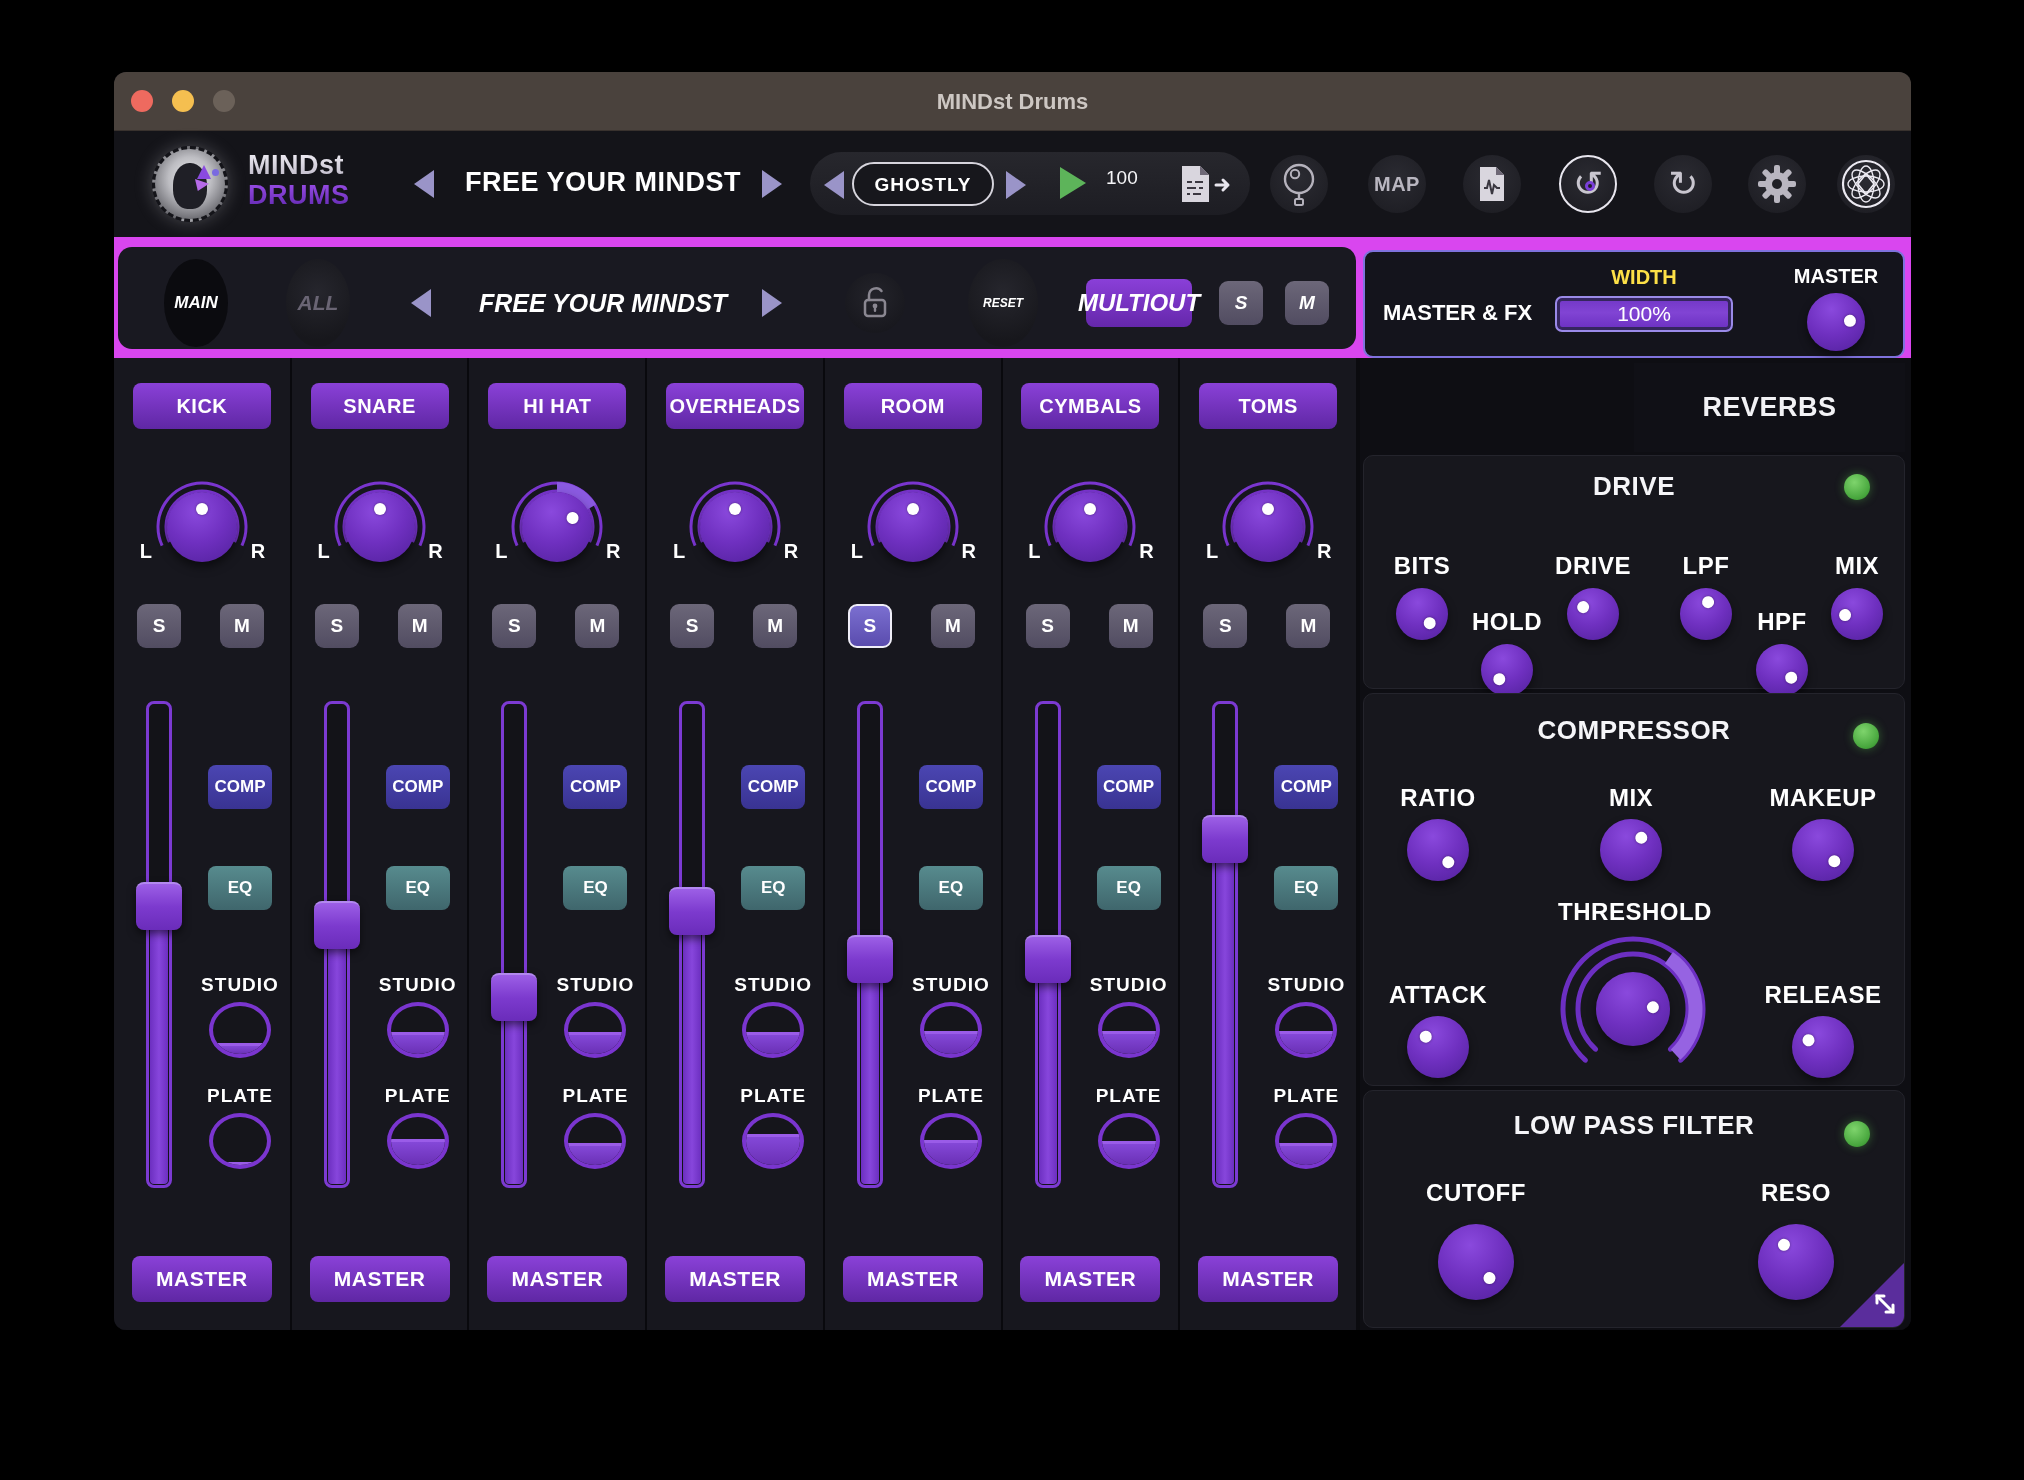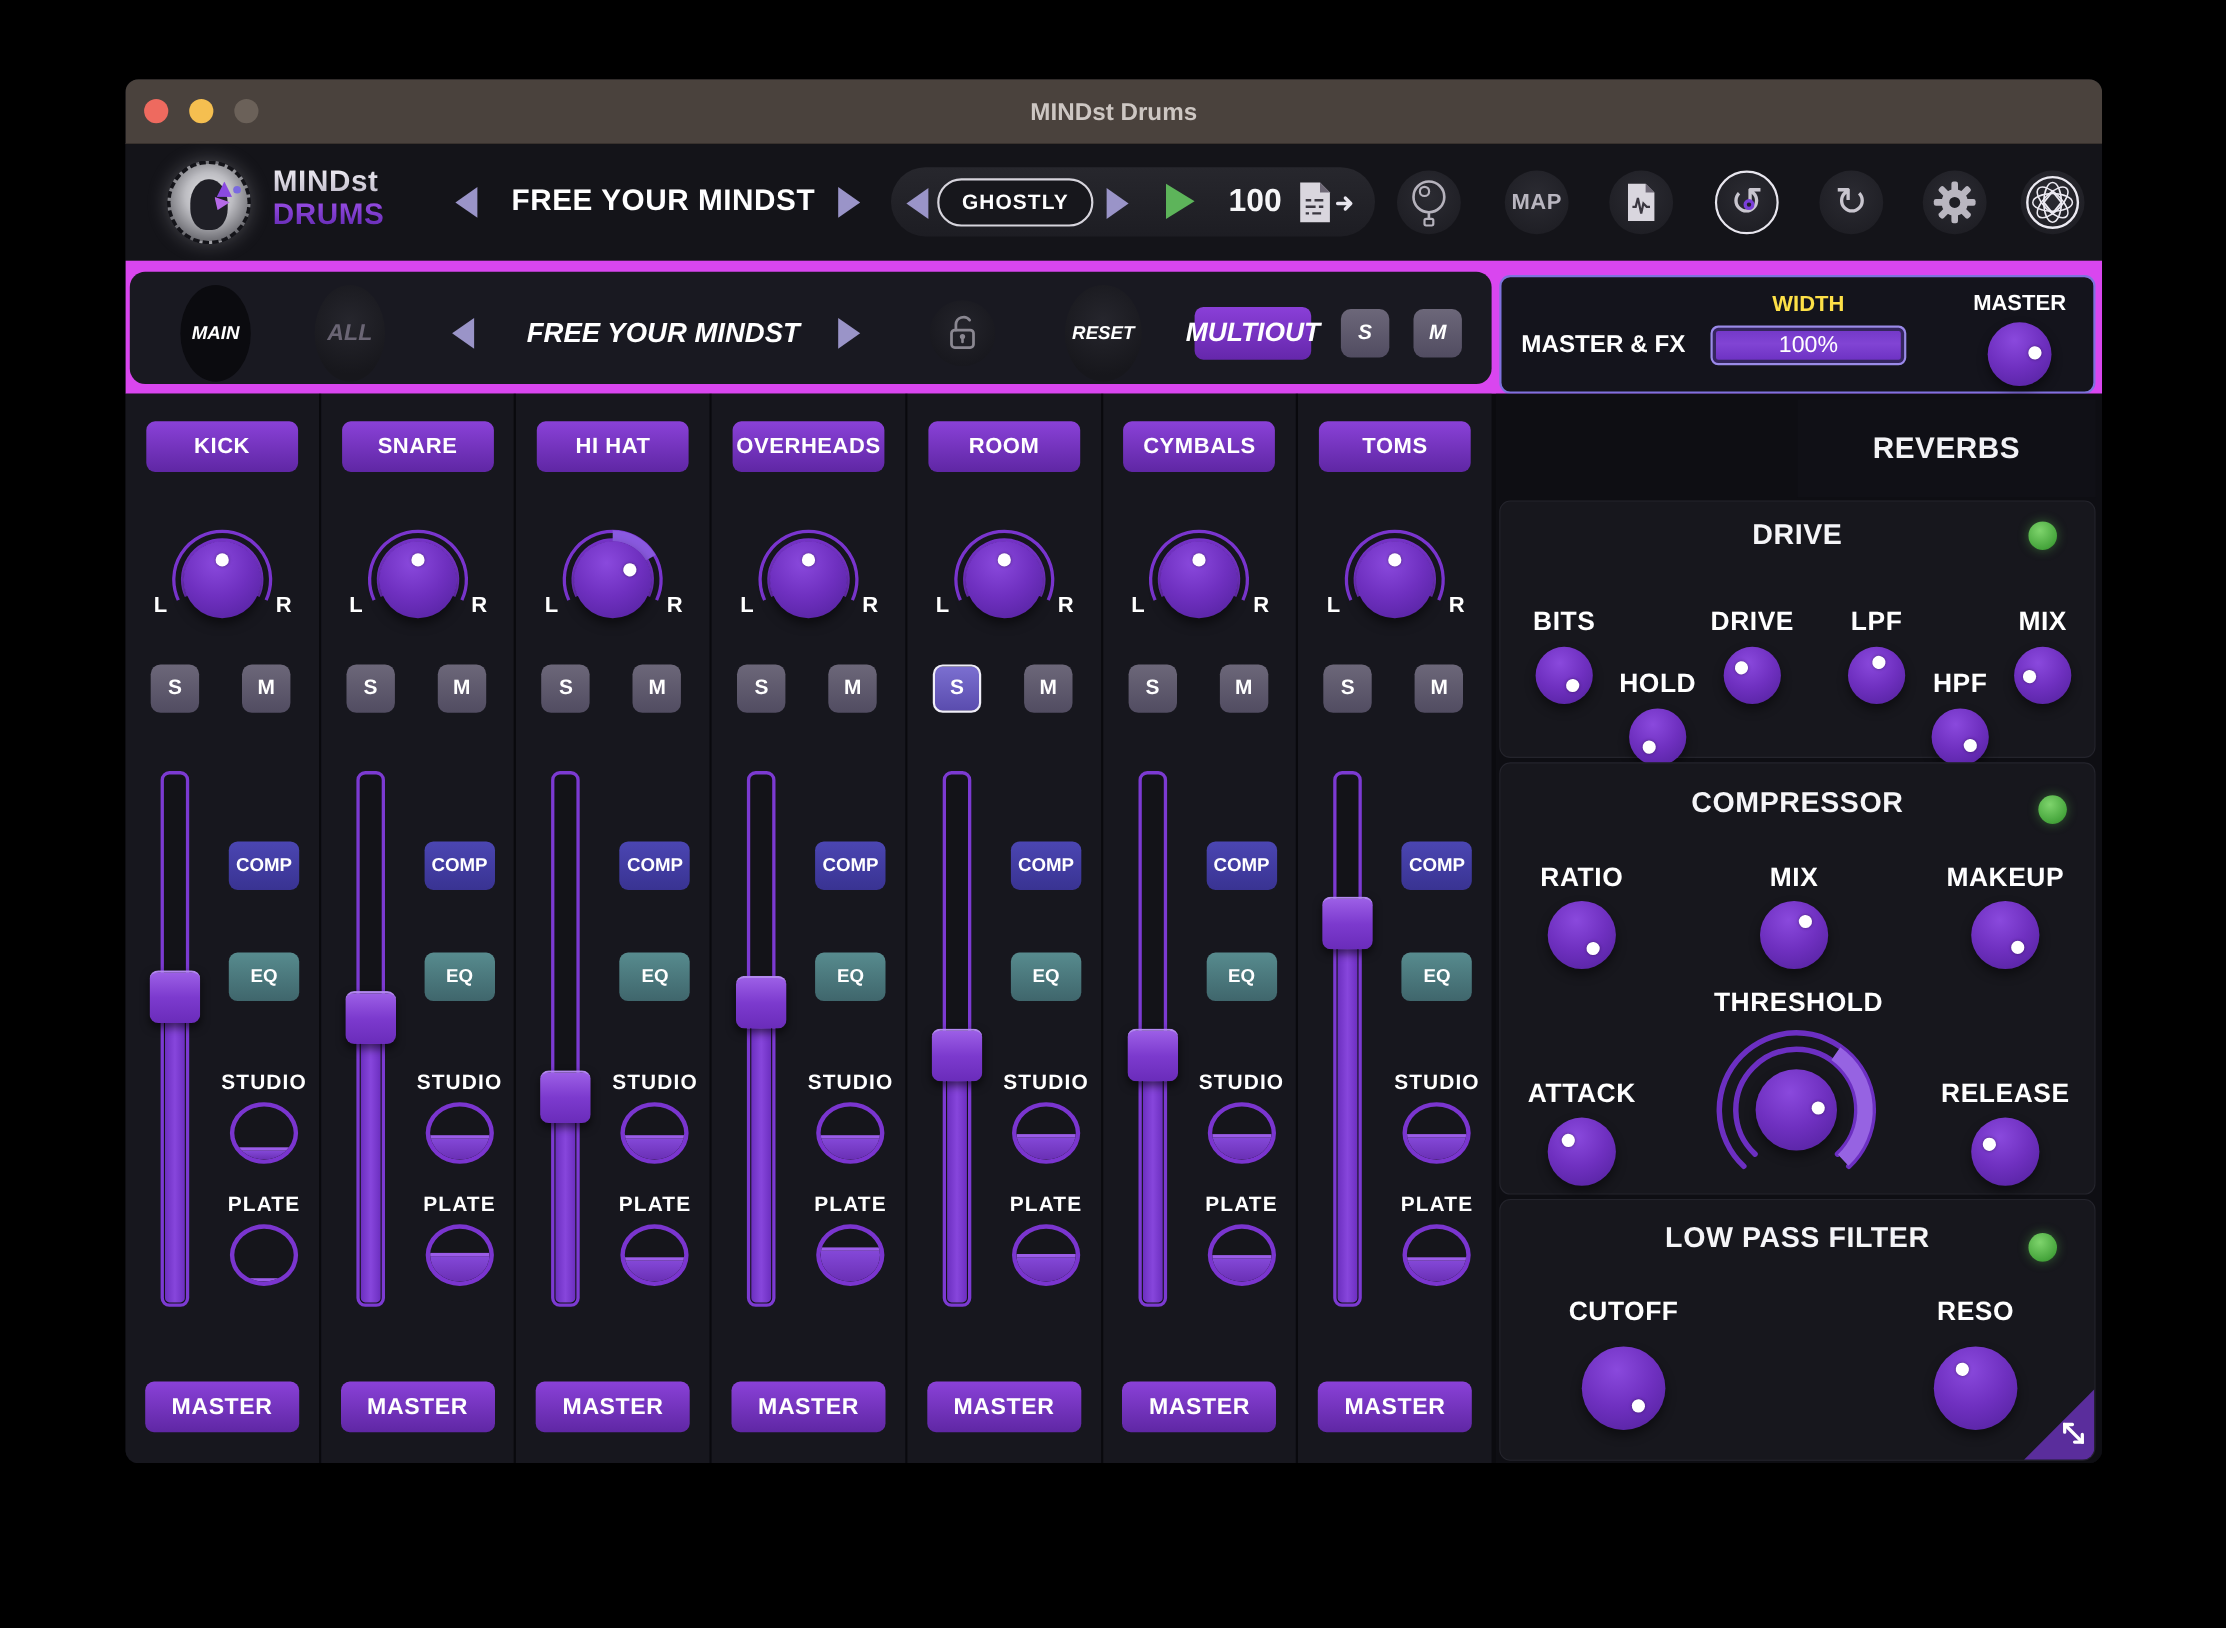--- a/index.html
+++ b/index.html
@@ -40,37 +40,37 @@
   .hdr-preset{position:absolute;left:339px;top:36px;width:300px;text-align:center;color:#fff;
     font-size:27px;font-weight:700;letter-spacing:.5px;white-space:nowrap;}
   .transport{position:absolute;left:696px;top:21px;width:440px;height:63px;border-radius:32px;
     background:linear-gradient(180deg,#27272d,#1d1d23);}
   .tp-prev{left:14px;top:19px;border-width:12px;border-right-width:17px;}
   .tp-next{left:196px;top:19px;border-width:12px;border-left-width:17px;}
   .kit-pill{position:absolute;left:42px;top:10px;width:142px;height:44px;border:2px solid #d6d4dc;border-radius:22px;
     background:#17171c;color:#fff;font-size:19px;font-weight:700;letter-spacing:1px;text-align:center;line-height:41px;cursor:pointer;}
   .play{position:absolute;left:250px;top:15px;width:0;height:0;border-top:16px solid transparent;
     border-bottom:16px solid transparent;border-left:26px solid #5db45a;cursor:pointer;}
-  .tempo{position:absolute;left:296px;top:15px;width:70px;text-align:center;color:#f5f5f7;font-size:29px;font-weight:700;}
+  .tempo{position:absolute;left:296px;top:15px;width:70px;color:#f5f5f7;font-size:19px;font-weight:400;}
   .midi-drag{position:absolute;left:366px;top:12px;cursor:grab;}
   .icon-circle{position:absolute;top:24px;width:58px;height:58px;border-radius:50%;
     background:radial-gradient(circle at 50% 40%,#2b2b32,#1f1f25 75%);display:flex;align-items:center;justify-content:center;cursor:pointer;}
   .icon-circle.ring{border:2.5px solid #e8e6ee;}
   .map-label{color:#b9b6c0;font-size:20px;font-weight:700;letter-spacing:.5px;}
   .uarrow{font-family:"DejaVu Sans",sans-serif;font-size:36px;color:#c9c6cf;line-height:1;}
   .undo-dot{position:absolute;left:24px;top:24px;width:10px;height:10px;border-radius:50%;
     background:#1f1f25;border:3px solid #7a3fd8;}
   
   .toolbar{position:absolute;left:0;top:165px;width:100%;height:121px;background:#d946ef;font-style:italic;}
   .toolbar-panel{position:absolute;left:4px;top:10px;width:1238px;height:102px;border-radius:14px;background:#191921;}
   .oval{position:absolute;border-radius:50%;background:radial-gradient(circle at 50% 38%,#26262d,#17171c 75%);
     color:#fff;font-weight:700;display:flex;align-items:center;justify-content:center;cursor:pointer;}
   .oval.main{left:50px;top:22px;width:64px;height:88px;font-size:17px;}
   .oval.all{left:172px;top:22px;width:64px;height:88px;font-size:21px;color:#6a6574;}
-  .oval.reset{left:854px;top:22px;width:70px;height:88px;font-size:17px;}
+  .oval.reset{left:854px;top:22px;width:70px;height:88px;font-size:12px;}
   .tb-prev{left:297px;top:52px;}
   .tb-next{left:648px;top:52px;}
   .tb-preset{position:absolute;left:339px;top:52px;width:300px;text-align:center;color:#fff;
     font-size:25px;font-weight:700;white-space:nowrap;}
   .lock-circle{position:absolute;left:731px;top:36px;width:60px;height:60px;border-radius:50%;
     background:radial-gradient(circle at 50% 40%,#24242b,#18181e 75%);display:flex;align-items:center;justify-content:center;cursor:pointer;}
   .multiout{position:absolute;left:972px;top:42px;width:106px;height:48px;border-radius:8px;
     background:linear-gradient(180deg,#8a3fd8,#6527ab);color:#fff;font-size:24px;font-weight:700;
     display:flex;align-items:center;justify-content:center;cursor:pointer;}
   .sm{width:44px;height:44px;border-radius:9px;background:linear-gradient(180deg,#6c6779,#514c61);

